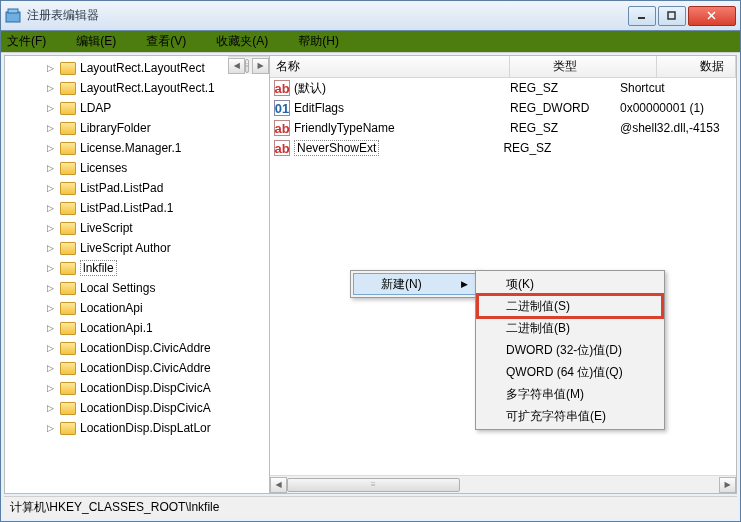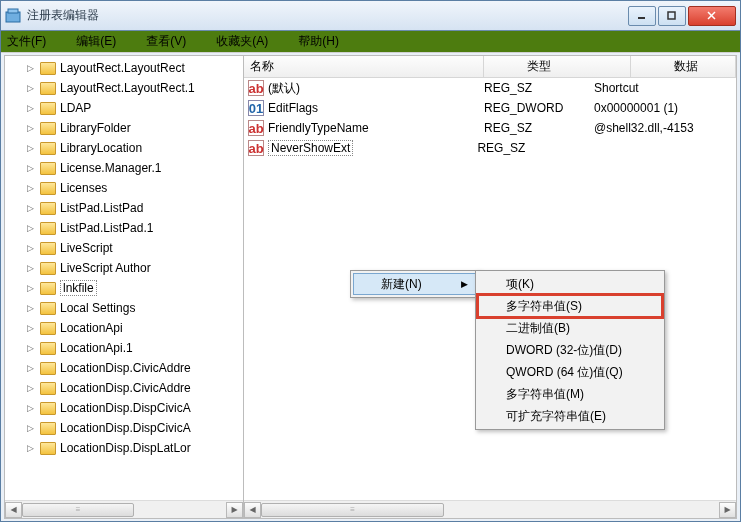--- a/index.html
+++ b/index.html
@@ -7,21 +7,21 @@
   .window { width: 741px; height: 522px; border: 1px solid #5a7ea3; background: #eaf0f7; display: flex; flex-direction: column; }
   .titlebar { height: 30px; background: linear-gradient(#f0f5fb,#d6e3f2); display: flex; align-items: center; padding: 0 4px; border-bottom: 1px solid #6a8bad; }
   .titlebar-icon { width: 16px; height: 16px; margin-right: 6px; }
   .title-text { flex: 1; color: #2b3a4a; }
   .win-btns { display: flex; gap: 2px; }
   .win-btn { width: 28px; height: 20px; border: 1px solid #6a8bad; background: linear-gradient(#eaf3fc,#cde0f2); border-radius: 2px; display: flex; align-items: center; justify-content: center; }
   .win-btn.close { width: 48px; background: linear-gradient(#f37c6e,#d9402e); border-color: #a12f20; color: #fff; }
   .menubar { height: 22px; background: #4d7c0f; display: flex; align-items: center; padding: 0 6px; gap: 30px; border-bottom: 1px solid #d0d0d0; }
   .menubar span { cursor: default; }
   .body { flex: 1; display: flex; background: #fff; border: 1px solid #bcbcbc; margin: 2px 3px; position: relative; }
-  .tree-pane { width: 239px; border-right: 1px solid #bcbcbc; display: flex; flex-direction: column; }
+  .tree-pane { width: 265px; border-right: 1px solid #bcbcbc; display: flex; flex-direction: row; padding-left: 20px; }
   .tree-scroll { flex: 1; overflow: hidden; padding-top: 2px; }
   .tree-row { height: 20px; display: flex; align-items: center; padding-left: 20px; white-space: nowrap; }
   .exp { width: 11px; height: 11px; margin-right: 4px; display: flex; align-items: center; justify-content: center; font-size: 9px; color: #6b6b6b; }
   .exp::before { content: "▷"; }
   .fld { width: 16px; height: 13px; background: linear-gradient(#fee79a,#f3c23e); border: 1px solid #c9982b; border-radius: 1px; margin-right: 4px; flex-shrink: 0; }
   .tree-label { white-space: nowrap; overflow: hidden; text-overflow: clip; }
   .tree-label.sel { border: 1px dotted #888; padding: 0 2px; }
   .list-pane { flex: 1; display: flex; flex-direction: column; }
   .list-head { height: 22px; display: flex; border-bottom: 1px solid #d6d6d6; background: linear-gradient(#fdfdfd,#efefef); gap: 37px; }
   .col { padding-left: 6px; display: flex; align-items: center; border-right: 1px solid #d6d6d6; }
@@ -106,25 +106,20 @@
             <span class="tree-label">LDAP</span>
           </div>
           <div class="tree-row">
             <span class="exp"></span>
             <span class="fld"></span>
             <span class="tree-label">LibraryFolder</span>
           </div>
           <div class="tree-row">
             <span class="exp"></span>
             <span class="fld"></span>
-            <span class="tree-label">LibraryLocation</span>
-          </div>
-          <div class="tree-row">
-            <span class="exp"></span>
-            <span class="fld"></span>
             <span class="tree-label">License.Manager.1</span>
           </div>
           <div class="tree-row">
             <span class="exp"></span>
             <span class="fld"></span>
             <span class="tree-label">Licenses</span>
           </div>
           <div class="tree-row">
             <span class="exp"></span>
             <span class="fld"></span>
@@ -246,34 +241,37 @@
       <div class="ctx-item hover">
         <span>新建(N)</span>
         <span class="arrow">▶</span>
       </div>
     </div>
     <div class="ctx-menu ctx-sub" id="ctx-sub">
         <div class="ctx-item">
           <span>项(K)</span>
         </div>
         <div class="ctx-item highlight">
-          <span>多字符串值(S)</span>
+          <span>二进制值(S)</span>
         </div>
         <div class="ctx-item">
           <span>二进制值(B)</span>
         </div>
         <div class="ctx-item">
           <span>DWORD (32-位)值(D)</span>
         </div>
         <div class="ctx-item">
           <span>QWORD (64 位)值(Q)</span>
         </div>
         <div class="ctx-item">
           <span>多字符串值(M)</span>
         </div>
         <div class="ctx-item">
           <span>可扩充字符串值(E)</span>
         </div>
       </div>
 
   </div>
 
+  <div class="statusbar">
+    <span>计算机\HKEY_CLASSES_ROOT\lnkfile</span>
+  </div>
 </div>
 
 </body></html>

